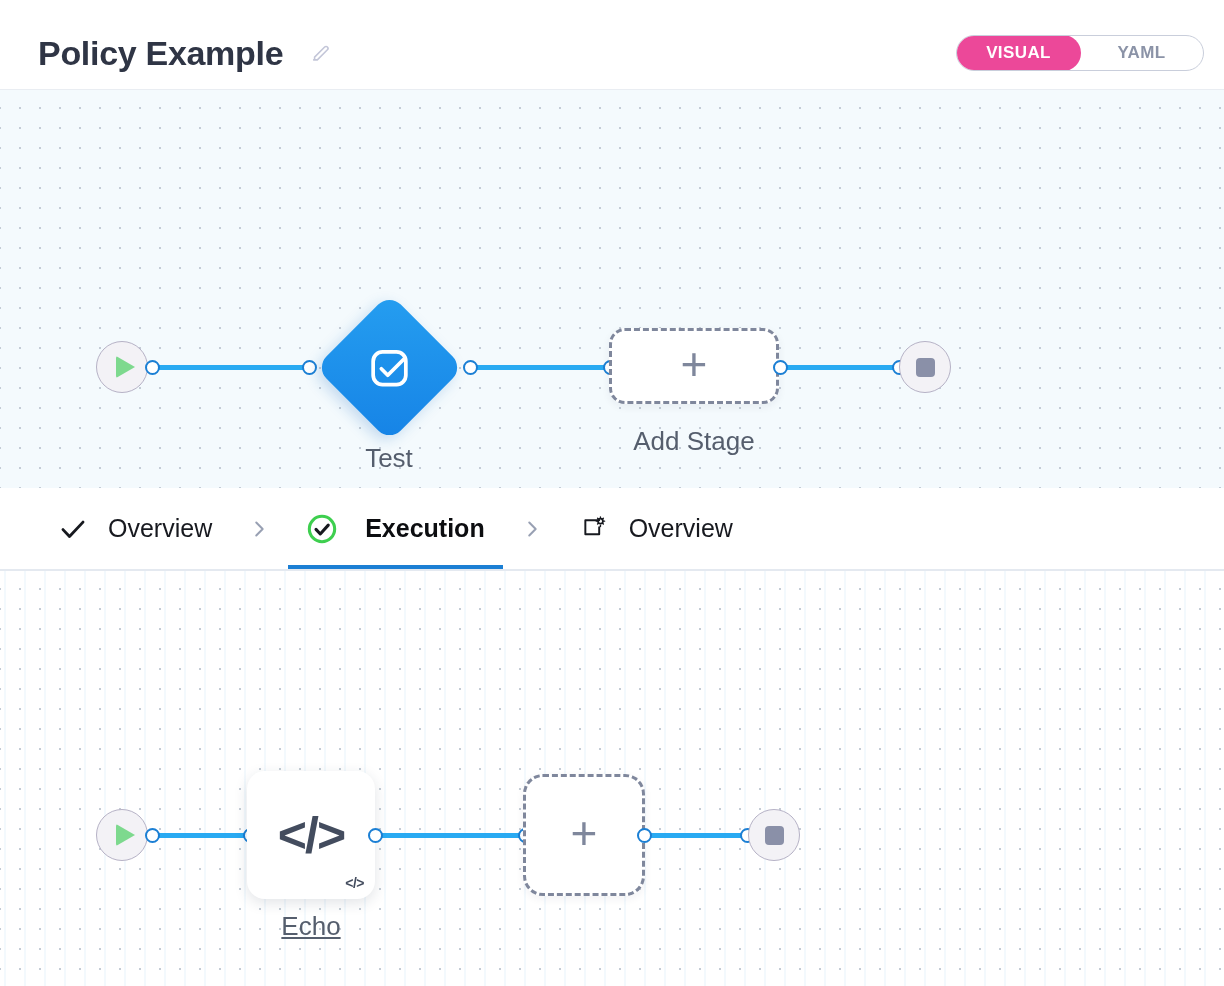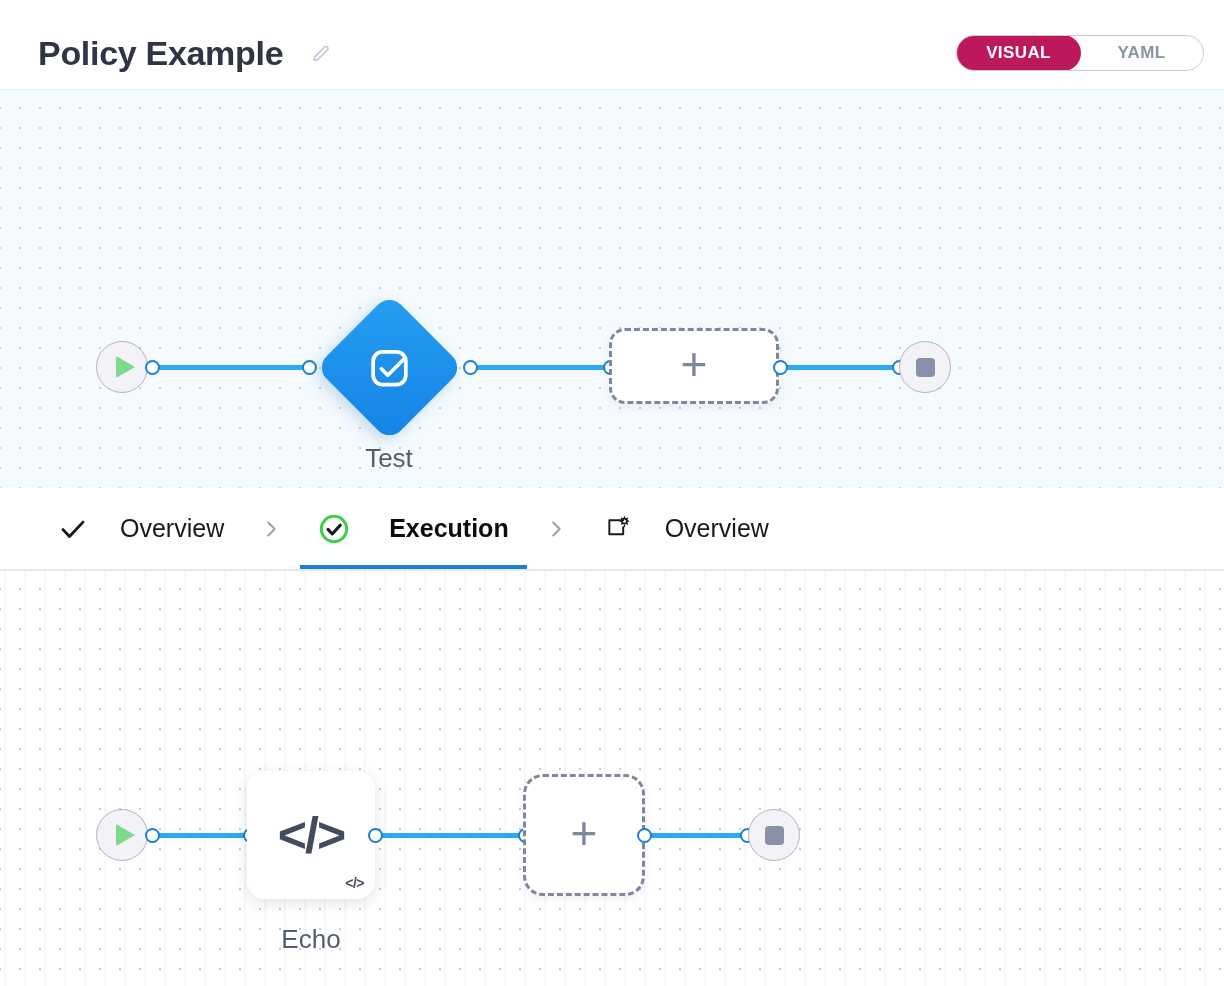--- a/index.html
+++ b/index.html
@@ -72,21 +72,21 @@
     font-size: 17px;
     font-weight: bold;
     letter-spacing: 0.4px;
     cursor: pointer;
     box-sizing: border-box;
     border-radius: 999px;
     margin: -1px;
     padding: 0 14px;
   }
   .seg.active {
-    background: #be185d;
+    background: #ec4899;
     color: #ffffff;
   }
   .seg.inactive {
     background: transparent;
     color: #8b93a7;
   }
 
   
   .canvas {
     position: relative;
@@ -253,21 +253,21 @@
     background: #ffffff;
     display: flex;
     align-items: stretch;
     padding-left: 40px;
     box-sizing: border-box;
     border-bottom: 1px solid #e4e9f0;
   }
   .tab {
     display: flex;
     align-items: center;
-    gap: 32px;
+    gap: 20px;
     padding: 0 18px;
     cursor: pointer;
     position: relative;
     box-sizing: border-box;
   }
   .tab-label {
     font-size: 25px;
     color: #17191f;
   }
   .tab.active .tab-label {
@@ -340,20 +340,21 @@
     </div>
     <div class="node-label" style="left:239px; top:353px;">Test</div>
     <div class="port" style="left:463px; top:270px;"></div>
 
     <div class="port" style="left:603px; top:270px;"></div>
     <div class="node" style="left:609px; top:238px;">
       <div class="add-box" style="width:170px; height:76px; border-radius:16px;">
         <div class="plus-glyph">+</div>
       </div>
     </div>
+    <div class="node-label" style="left:544px; top:336px;">Add Stage</div>
     <div class="port" style="left:773px; top:270px;"></div>
 
     <div class="port" style="left:892px; top:270px;"></div>
     <div class="node" style="left:899px; top:251px;">
       <div class="terminal">
         <div class="stop-sq"></div>
       </div>
     </div>
   </div>
 
@@ -409,21 +410,21 @@
     </div>
     <div class="port" style="left:145px; top:257px;"></div>
     <div class="port" style="left:243px; top:257px;"></div>
 
     <div class="node" style="left:247px; top:200px;">
       <div class="step-card">
         <span class="step-card-glyph">&lt;/&gt;</span>
         <span class="step-card-badge">&lt;/&gt;</span>
       </div>
     </div>
-    <div class="node-label" style="left:161px; top:353px;">Echo</div>
+    <div class="node-label" style="left:161px; top:340px;text-decoration:underline;">Echo</div>
     <div class="port" style="left:368px; top:257px;"></div>
 
     <div class="port" style="left:518px; top:257px;"></div>
     <div class="node" style="left:523px; top:203px;">
       <div class="add-box" style="width:122px; height:122px; border-radius:20px;">
         <div class="plus-glyph">+</div>
       </div>
     </div>
     <div class="port" style="left:637px; top:257px;"></div>
 

